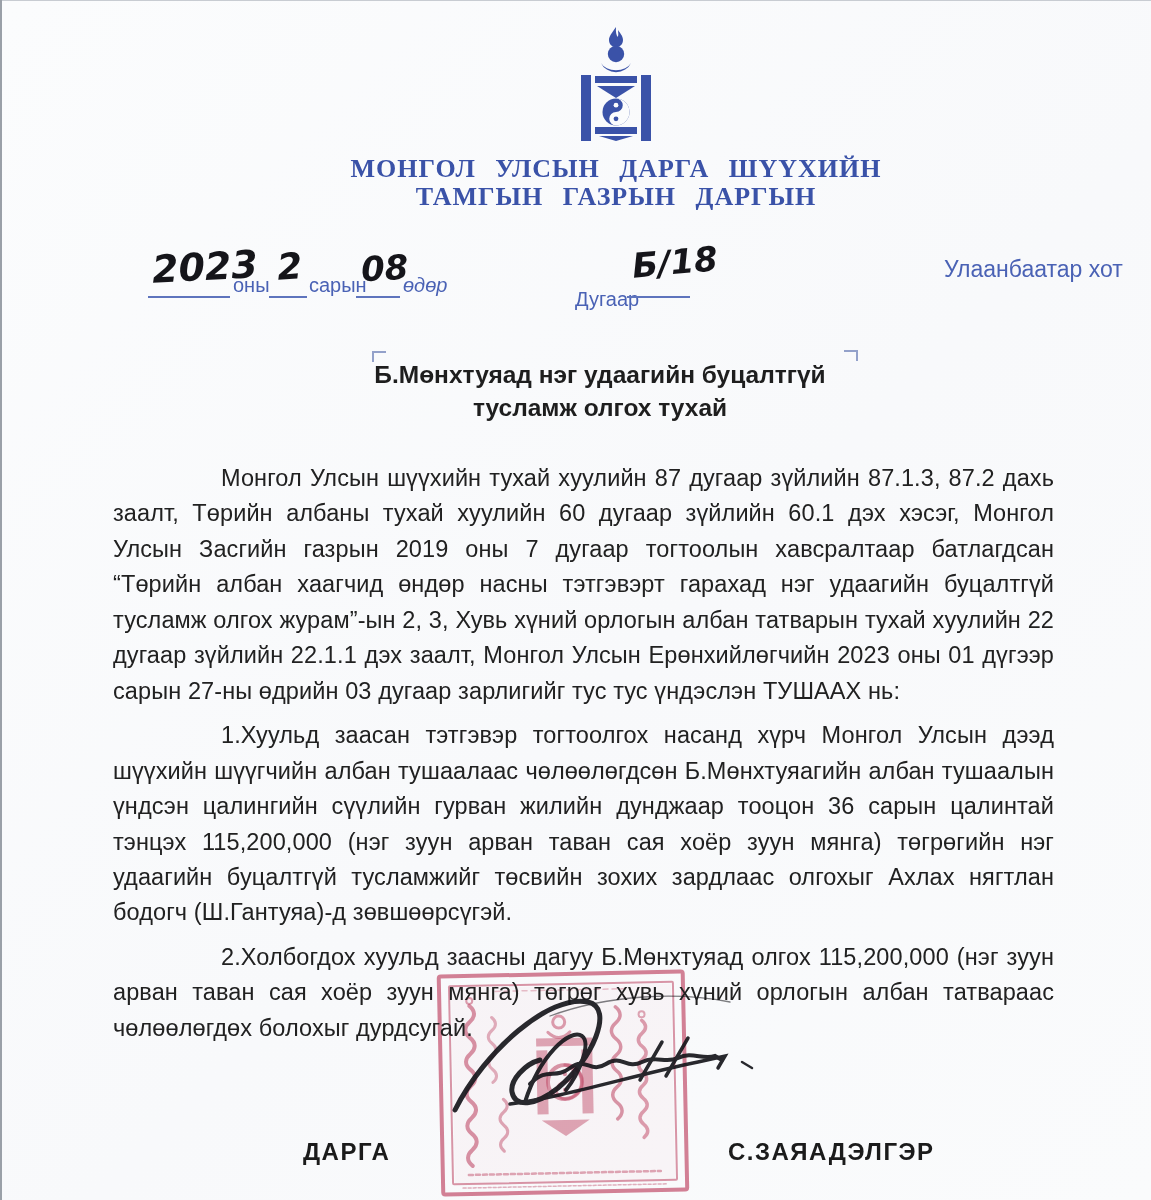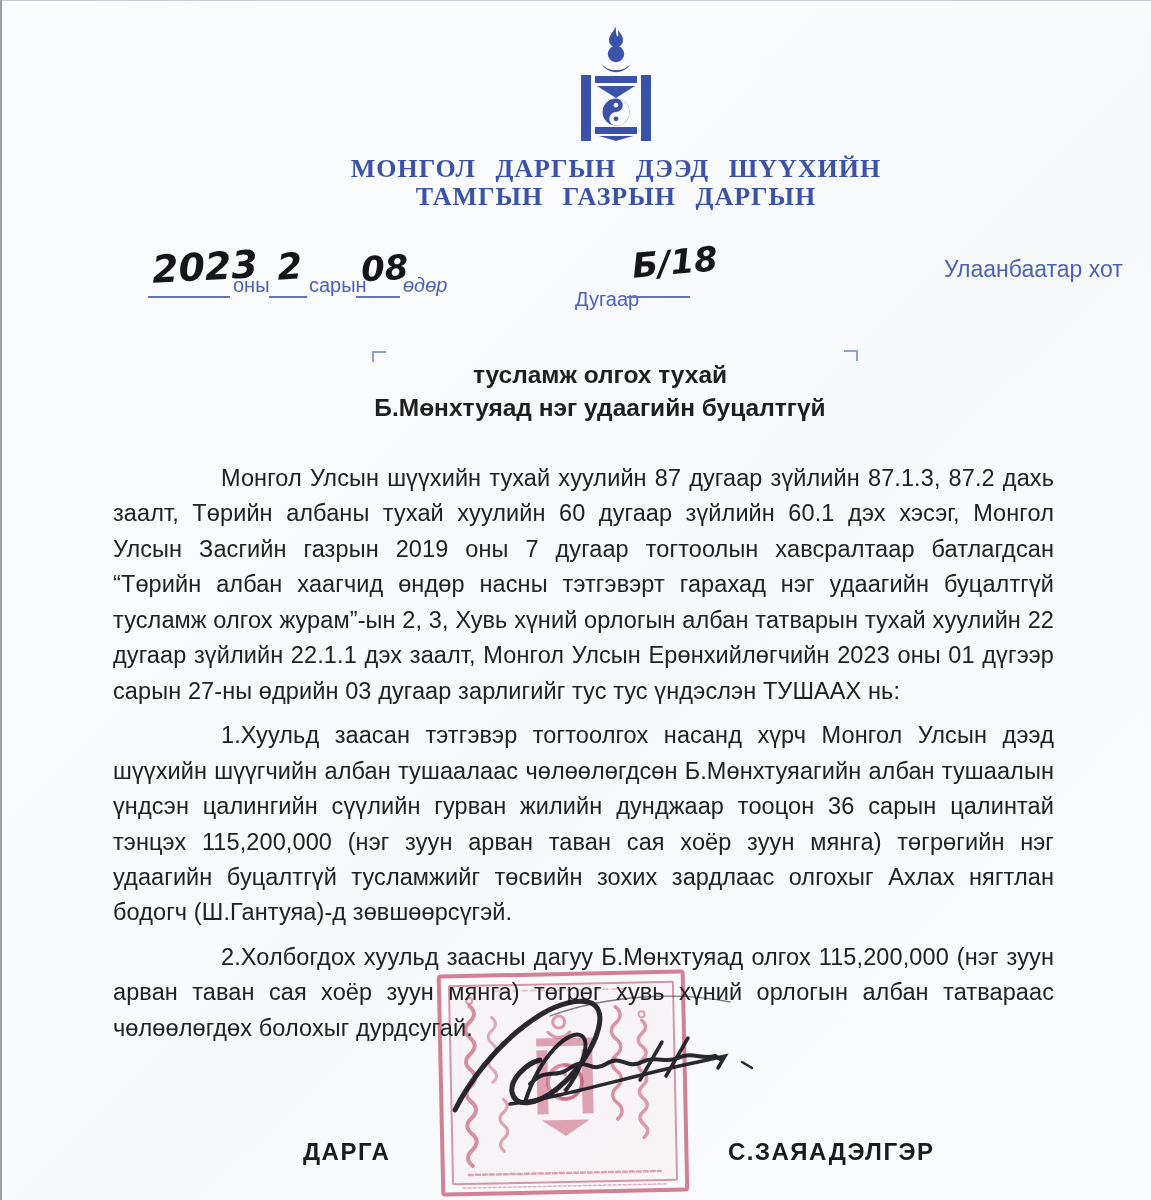--- a/index.html
+++ b/index.html
@@ -63,21 +63,21 @@
       <circle cx="39" cy="85" r="13.5"></circle>
       <path d="M39,71.5 A13.5,13.5 0 0 1 39,98.5 A6.75,6.75 0 0 1 39,85 A6.75,6.75 0 0 0 39,71.5 Z" fill="#fbfcfd"></path>
       <circle cx="39" cy="78.2" r="2.4" fill="#fbfcfd"></circle>
       <circle cx="39" cy="91.8" r="2.4" fill="#3a52a8"></circle>
       <rect x="18" y="100" width="42" height="7"></rect>
       <polygon points="22,109 56,109 39,114 22,109"></polygon>
     </g>
   </svg>
 
   <div class="org-title">
-    <div>МОНГОЛ ДАРГЫН ДЭЭД ШҮҮХИЙН</div>
+    <div>МОНГОЛ УЛСЫН ДАРГА ШҮҮХИЙН</div>
     <div>ТАМГЫН ГАЗРЫН ДАРГЫН</div>
   </div>
 
   <span class="hand" style="left:152px;top:245px;font-size:38px;transform:rotate(-3deg);">2023</span>
   <span class="uline" style="left:148px;top:296px;width:82px;"></span>
   <span class="blue-label" style="left:233px;top:274px;">оны</span>
 
   <span class="hand" style="left:277px;top:246px;font-size:36px;transform:rotate(-4deg);">2</span>
   <span class="uline" style="left:269px;top:296px;width:38px;"></span>
   <span class="blue-label" style="left:309px;top:274px;">сарын</span>
@@ -88,22 +88,22 @@
 
   <span class="blue-label" style="left:575px;top:272px;margin-top:16px;">Дугаар</span>
   <span class="hand" style="left:632px;top:242px;font-size:34px;transform:rotate(-5deg);">Б/18</span>
   <span class="uline" style="left:627px;top:296px;width:63px;"></span>
 
   <span class="blue-label" style="left:944px;top:256px;font-size:23px;">Улаанбаатар хот</span>
 
   <span class="corner tl"></span>
   <span class="corner tr"></span>
   <div class="doc-title">
+    <div>Б.Мөнхтуяад нэг удаагийн буцалтгүй</div>
     <div>тусламж олгох тухай</div>
-    <div>Б.Мөнхтуяад нэг удаагийн буцалтгүй</div>
   </div>
 
   <div class="body-text">
     <p>Монгол Улсын шүүхийн тухай хуулийн 87 дугаар зүйлийн 87.1.3, 87.2 дахь заалт, Төрийн албаны тухай хуулийн 60 дугаар зүйлийн 60.1 дэх хэсэг, Монгол Улсын Засгийн газрын 2019 оны 7 дугаар тогтоолын хавсралтаар батлагдсан “Төрийн албан хаагчид өндөр насны тэтгэвэрт гарахад нэг удаагийн буцалтгүй тусламж олгох журам”-ын 2, 3, Хувь хүний орлогын албан татварын тухай хуулийн 22 дугаар зүйлийн 22.1.1 дэх заалт, Монгол Улсын Ерөнхийлөгчийн 2023 оны 01 дүгээр сарын 27-ны өдрийн 03 дугаар зарлигийг тус тус үндэслэн ТУШААХ нь:</p>
     <p>1.Хуульд заасан тэтгэвэр тогтоолгох насанд хүрч Монгол Улсын дээд шүүхийн шүүгчийн албан тушаалаас чөлөөлөгдсөн Б.Мөнхтуяагийн албан тушаалын үндсэн цалингийн сүүлийн гурван жилийн дунджаар тооцон 36 сарын цалинтай тэнцэх 115,200,000 (нэг зуун арван таван сая хоёр зуун мянга) төгрөгийн нэг удаагийн буцалтгүй тусламжийг төсвийн зохих зардлаас олгохыг Ахлах нягтлан бодогч (Ш.Гантуяа)-д зөвшөөрсүгэй.</p>
     <p>2.Холбогдох хуульд заасны дагуу Б.Мөнхтуяад олгох 115,200,000 (нэг зуун арван таван сая хоёр зуун мянга) төгрөг хувь хүний орлогын албан татвараас чөлөөлөгдөх болохыг дурдсугай.</p>
   </div>
 
   <svg class="stamp" width="252" height="228" viewBox="0 0 252 228">
     <rect x="16" y="16" width="220" height="196" fill="#e696aa" opacity="0.06"></rect>

